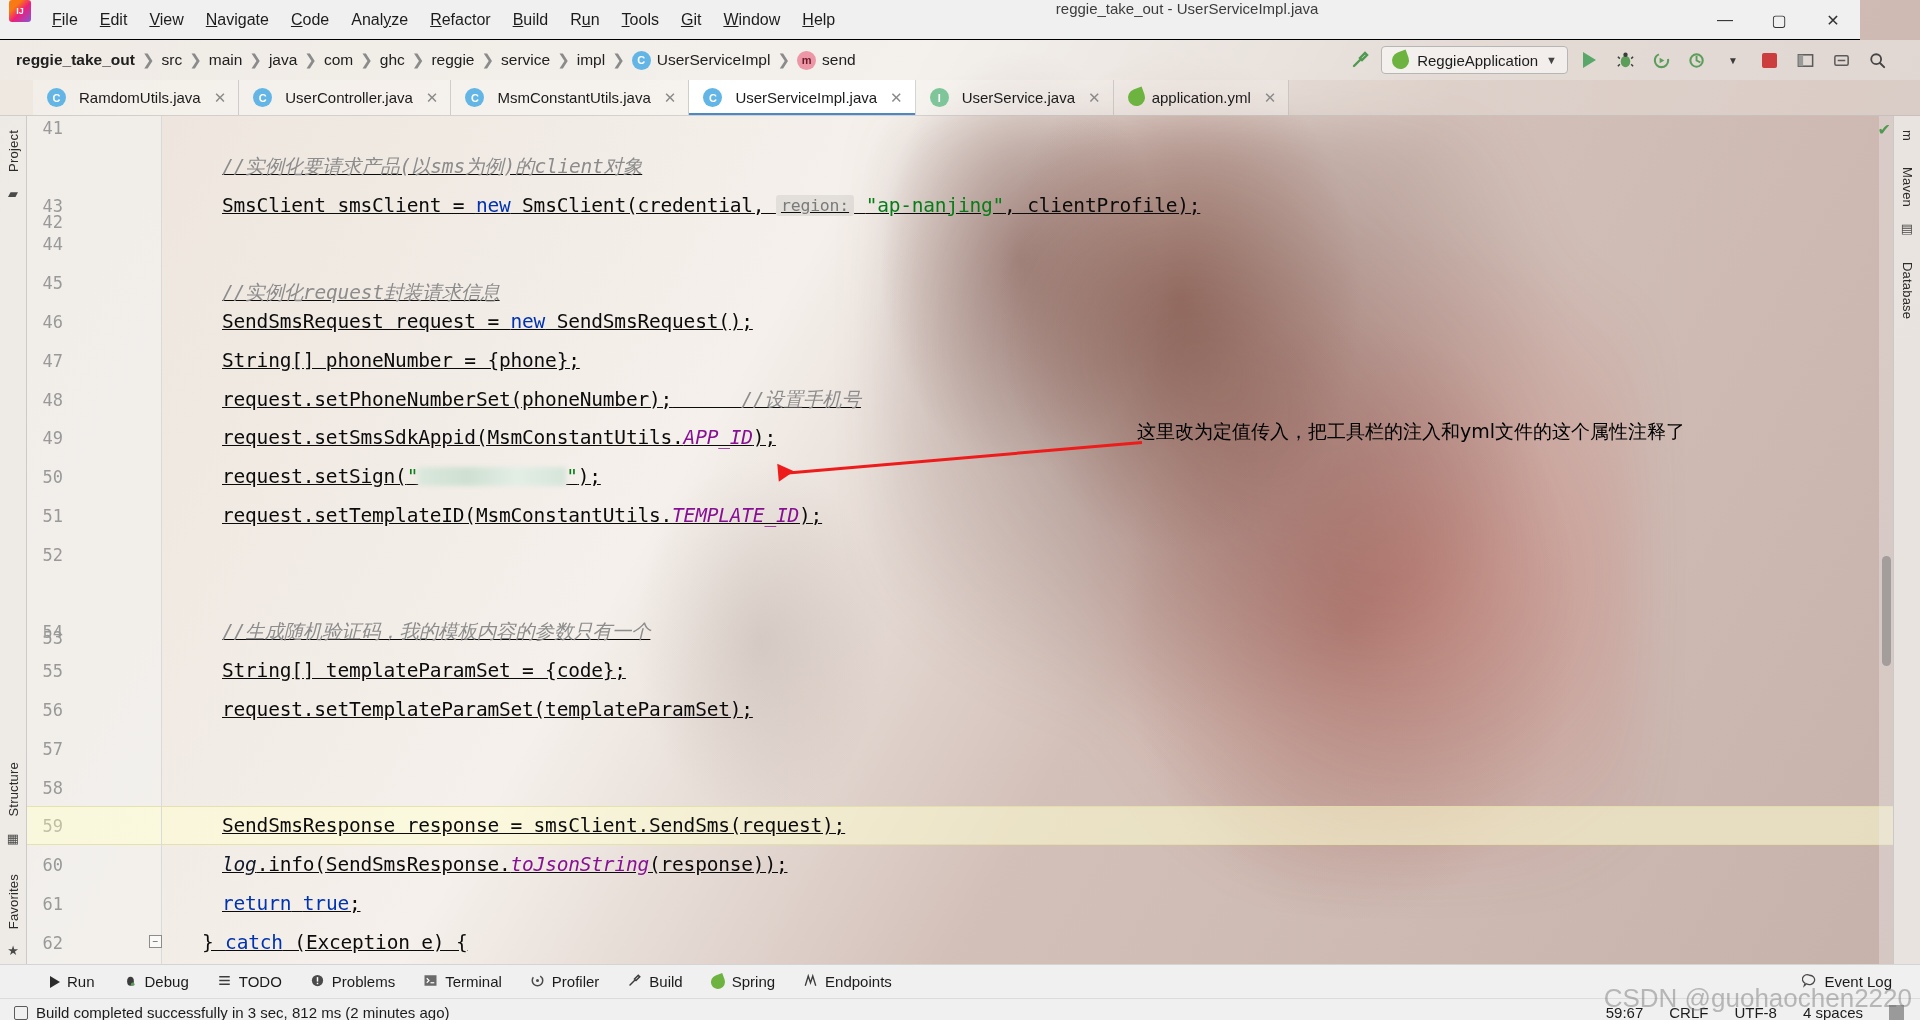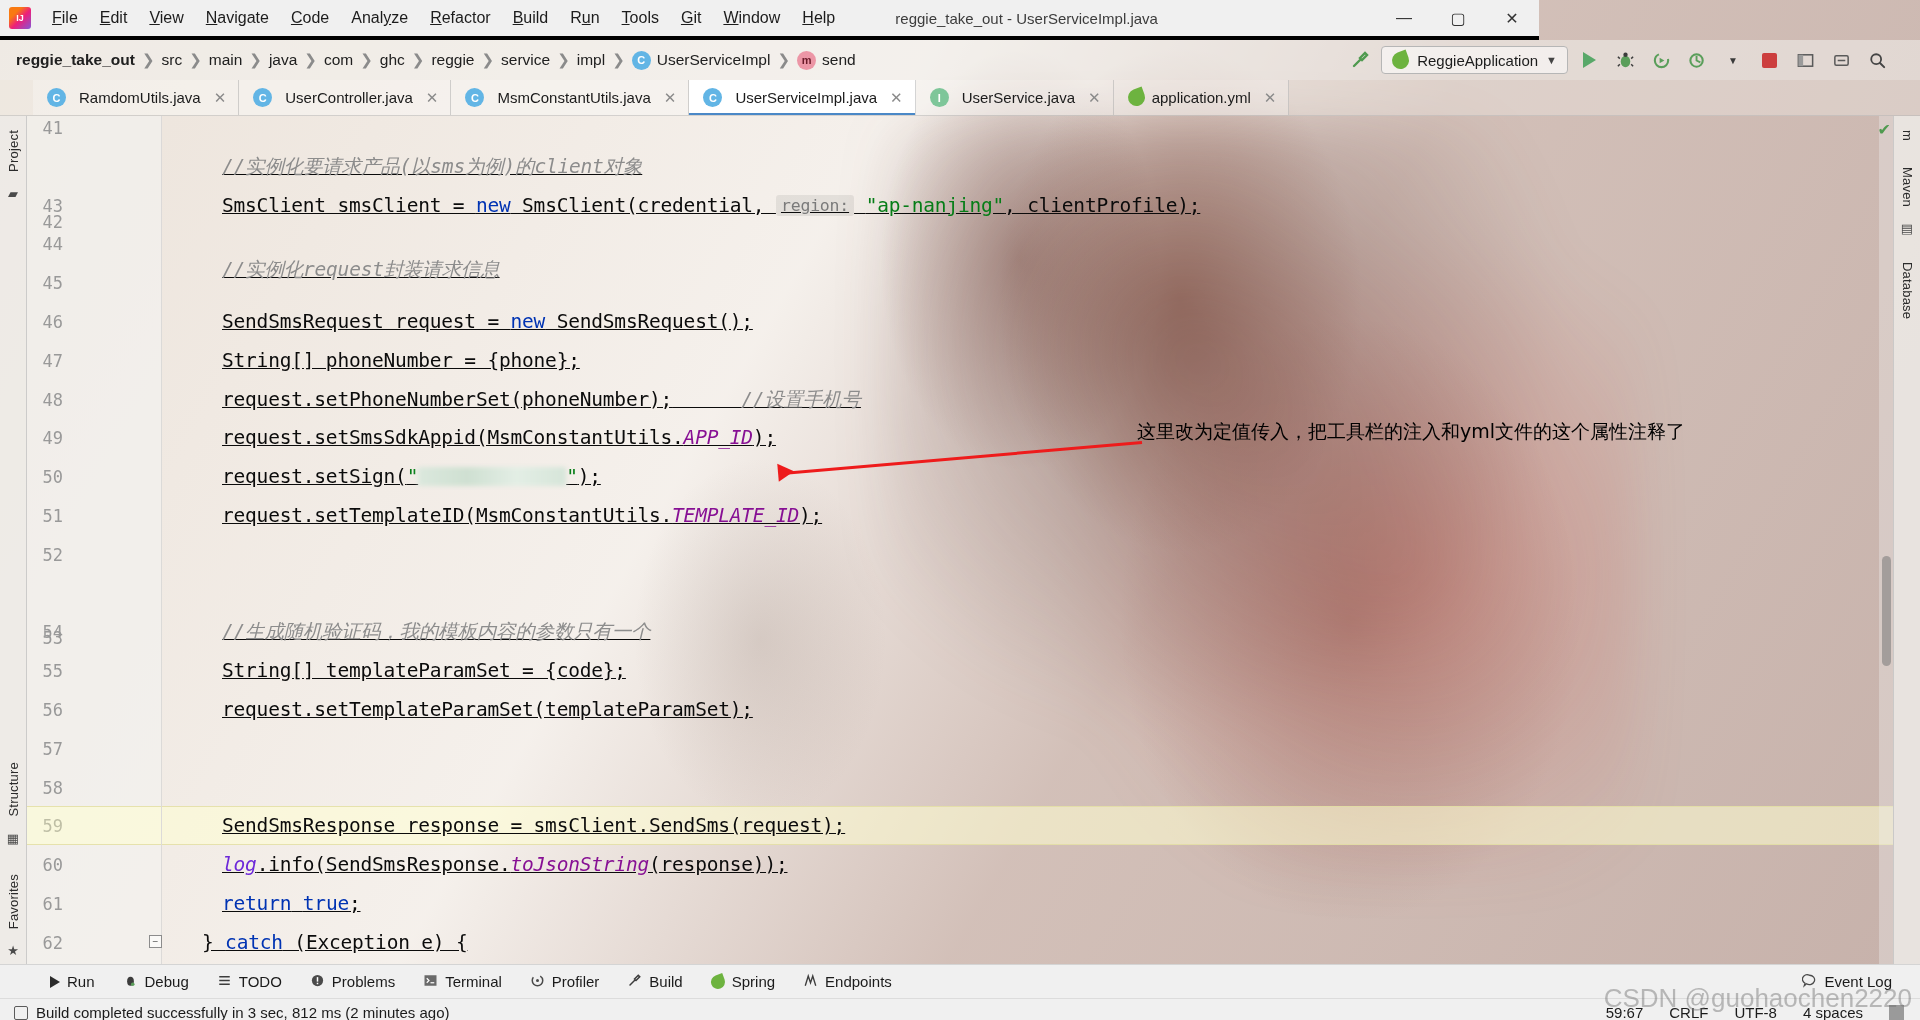--- a/index.html
+++ b/index.html
@@ -26,24 +26,24 @@
     position:absolute; left:880px; top:120px; width:760px; height:760px;
     background:
       radial-gradient(circle at 40% 30%, rgba(90,50,45,.45), transparent 55%),
       radial-gradient(circle at 70% 60%, rgba(190,60,50,.30), transparent 50%);
     filter: blur(24px);
   }
 
   
   .titlebar {
     position: relative; z-index: 5;
-    height: 40px; width: 1539px;
+    height: 40px; width: 1860px;
     background: #f0f0f0;
-    display: flex; align-items: center;
-    border-bottom: 4px solid #000000;
+    display: flex; 
+    border-bottom: 1px solid #000000;
   }
   .ij-logo {
     width: 22px; height: 22px; margin: 0 10px 0 9px;
     border-radius: 3px; position: relative; flex: none;
     background: linear-gradient(135deg,#f97a12 0%, #f97a12 28%, #ed1f79 55%, #8656d7 100%);
   }
   .ij-logo::after {
     content: "IJ"; position: absolute; left: 0; top: 0; right: 0; bottom: 0;
     color: #fff; font-size: 9px; font-weight: bold;
     display: flex; align-items: center; justify-content: center;
@@ -194,21 +194,21 @@
   }
   .hl-row {
     position: absolute; left: 0; right: 0; height: 39px;
     background: rgba(255,255,210,.55);
     border-top: 1px solid rgba(225,220,160,.8);
     border-bottom: 1px solid rgba(225,220,160,.8);
   }
   .kw   { color: #0033b3; }
   .str  { color: #067d17; }
   .cmt  { color: #8c8c8c; font-style: italic; }
-  .fld  { color: #6d28d9; font-style: italic; }
+  .fld  { color: #0f172a; font-style: italic; }
   .cst  { color: #871094; font-style: italic; }
   .hint {
     background: rgba(0,0,0,.07); color: #7a7a7a; border-radius: 3px;
     padding: 1px 5px; font-size: 16.5px; font-style: normal;
   }
   .redact {
     display: inline-block; width: 148px; height: 19px;
     background: linear-gradient(90deg,#dbe8dd,#cfe0d2,#e3eee5,#d6e5d9);
     filter: blur(2.2px); vertical-align: -3px; border-radius: 2px;
   }
@@ -477,21 +477,21 @@
 
   <div class="code" id="code">
     <div class="scrollbar">
       <div class="scroll-thumb" style="top:440px;height:110px;"></div>
     </div>
     <div class="ok-check">✔</div>
   <div class="codeline" style="top: -8px; padding-left: 20px;"></div>
       <div class="codeline" style="top: 30.8px; padding-left: 60px;"><span class="cmt">//实例化要请求产品(以sms为例)的client对象</span></div>
       <div class="codeline" style="top: 69.6px; padding-left: 60px;"><span>SmsClient smsClient = </span><span class="kw">new</span><span> SmsClient(credential, </span><span class="hint">region:</span><span> </span><span class="str">"ap-nanjing"</span><span>, clientProfile);</span></div>
       <div class="codeline" style="top: 108.4px; padding-left: 20px;"></div>
-      <div class="codeline" style="top: 134px; padding-left: 60px;"><span class="cmt">//实例化request封装请求信息</span></div>
+      <div class="codeline" style="top: 157px; padding-left: 60px;"><span class="cmt">//实例化request封装请求信息</span></div>
       <div class="codeline" style="top: 186px; padding-left: 60px;"><span>SendSmsRequest request = </span><span class="kw">new</span><span> SendSmsRequest();</span></div>
       <div class="codeline" style="top: 224.8px; padding-left: 60px;"><span>String[] phoneNumber = {phone};</span></div>
       <div class="codeline" style="top: 263.6px; padding-left: 60px;"><span>request.setPhoneNumberSet(phoneNumber);</span><span>      </span><span class="cmt">//设置手机号</span></div>
       <div class="codeline" style="top: 302.4px; padding-left: 60px;"><span>request.setSmsSdkAppid(MsmConstantUtils.</span><span class="cst">APP_ID</span><span>);</span></div>
       <div class="codeline" style="top: 341.2px; padding-left: 60px;"><span>request.setSign(</span><span class="str">"</span><span class="redact"></span><span class="str">"</span><span>);</span></div>
       <div class="codeline" style="top: 380px; padding-left: 60px;"><span>request.setTemplateID(MsmConstantUtils.</span><span class="cst">TEMPLATE_ID</span><span>);</span></div>
       <div class="codeline" style="top: 418.8px; padding-left: 20px;"></div>
       <div class="codeline" style="top: 457.6px; padding-left: 20px;"></div>
       <div class="codeline" style="top: 496.4px; padding-left: 60px;"><span class="cmt">//生成随机验证码，我的模板内容的参数只有一个</span></div>
       <div class="codeline" style="top: 535.2px; padding-left: 60px;"><span>String[] templateParamSet = {code};</span></div>

